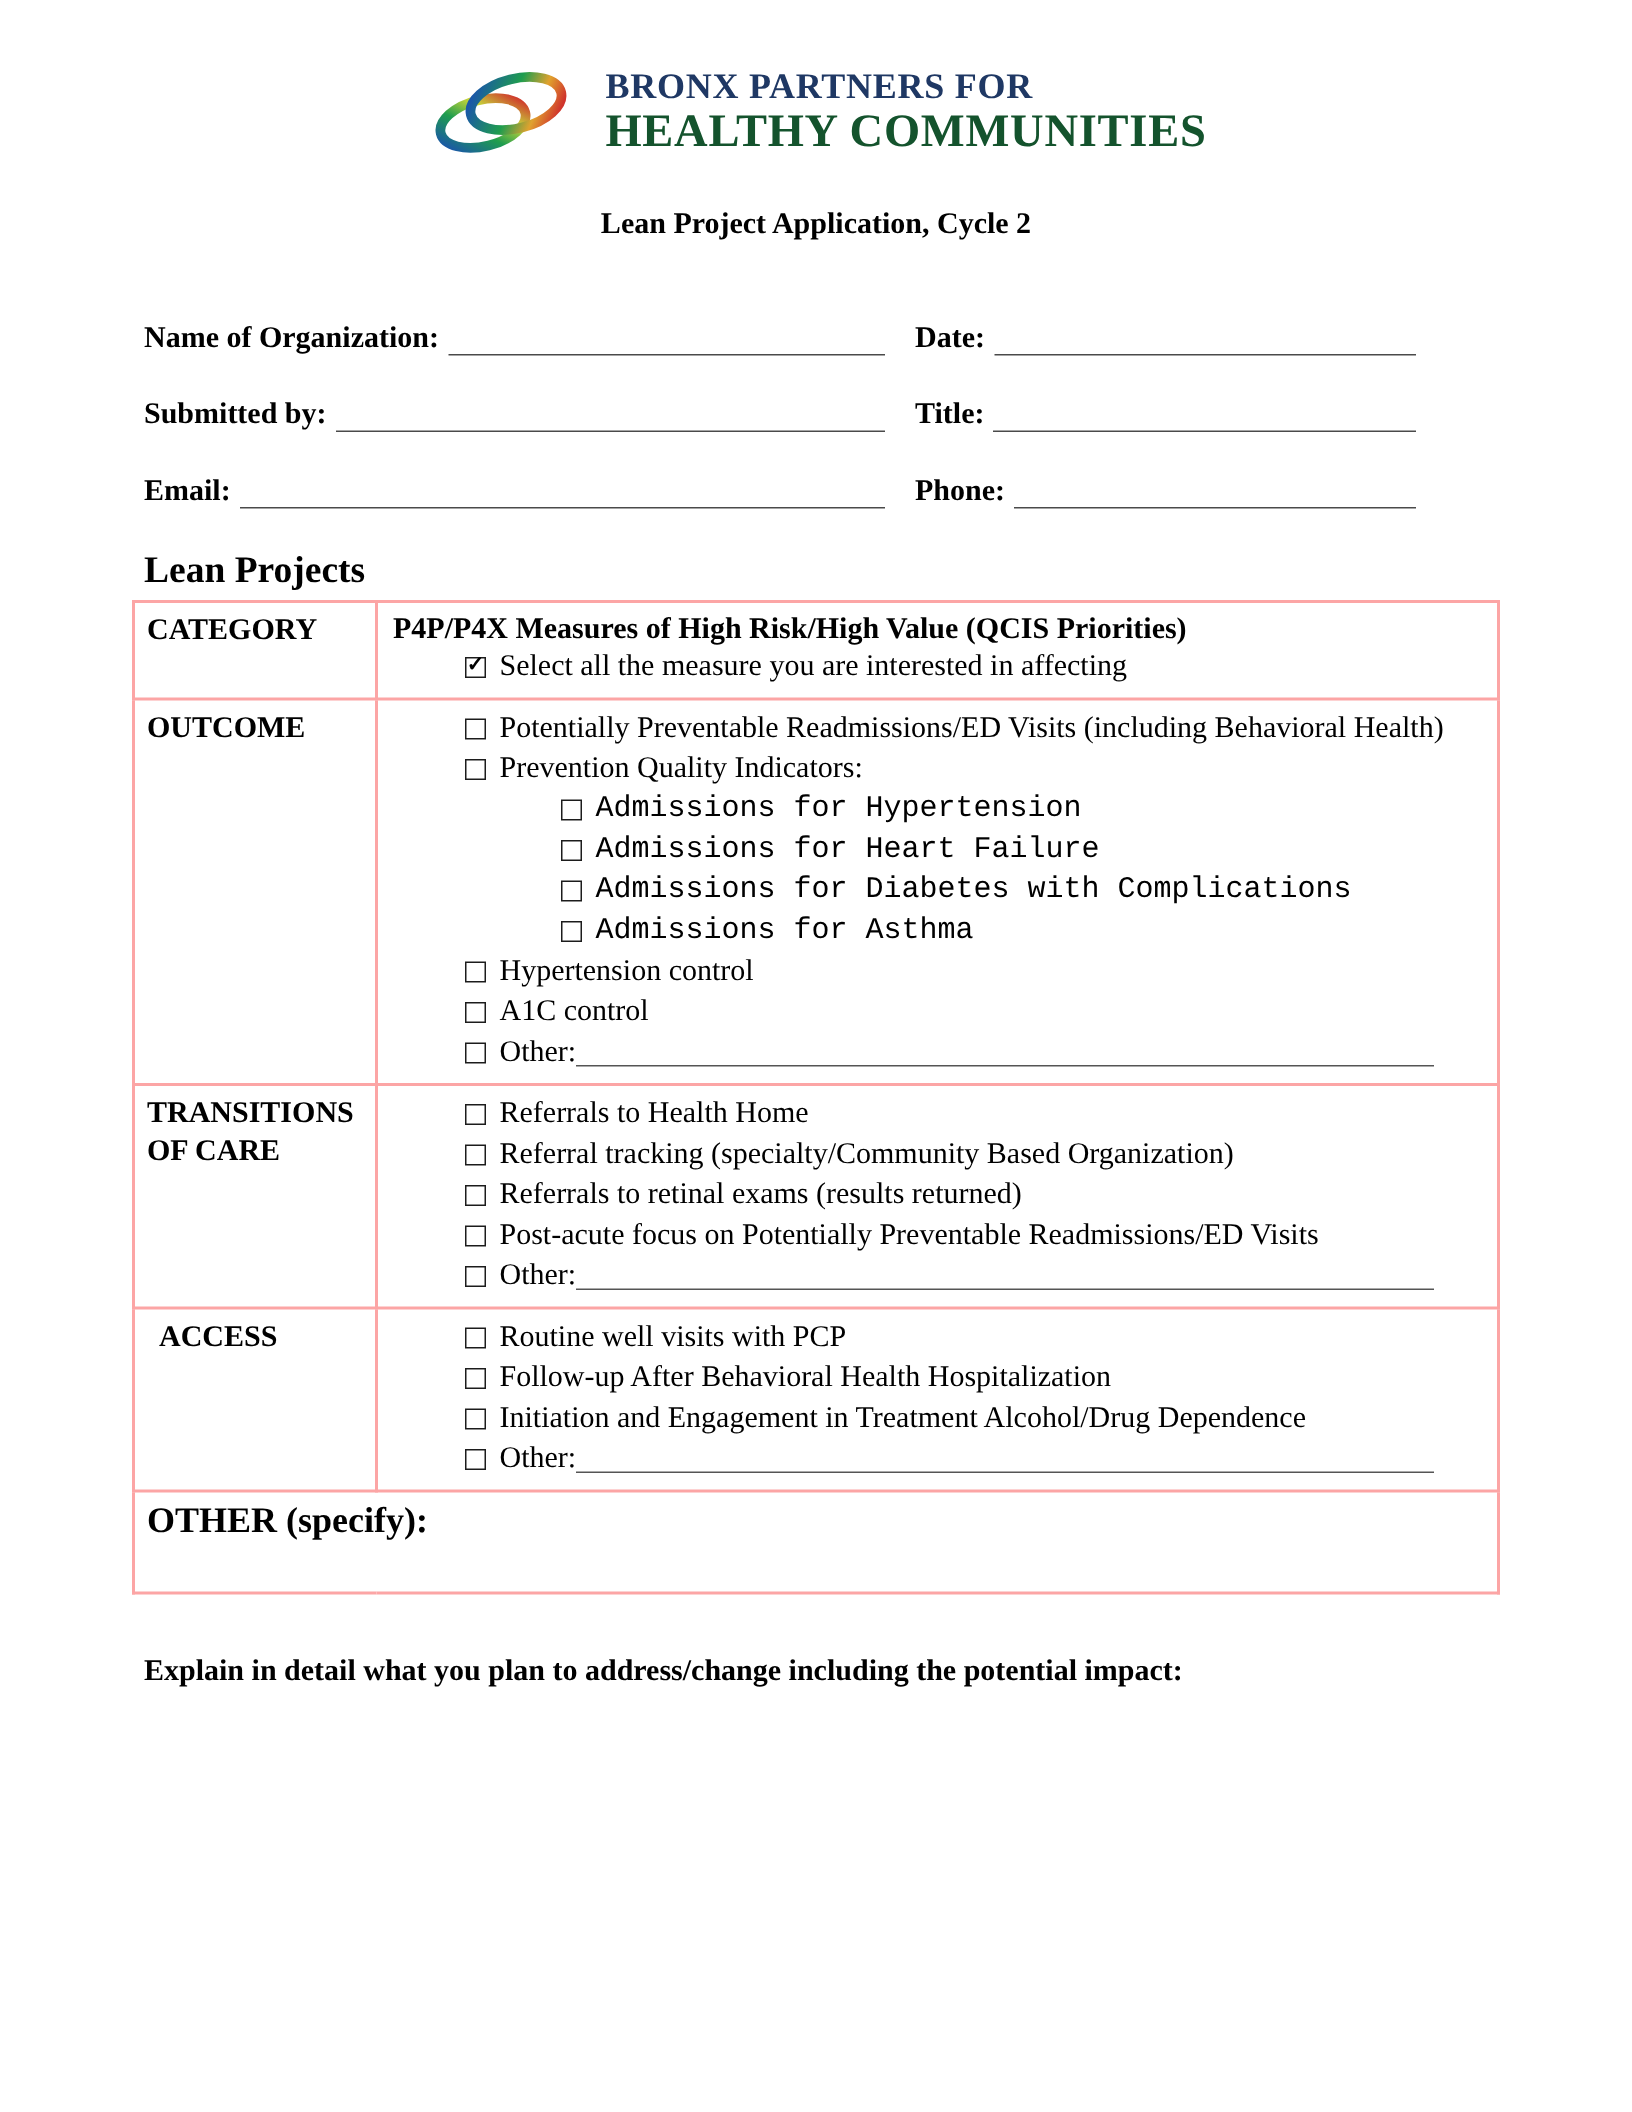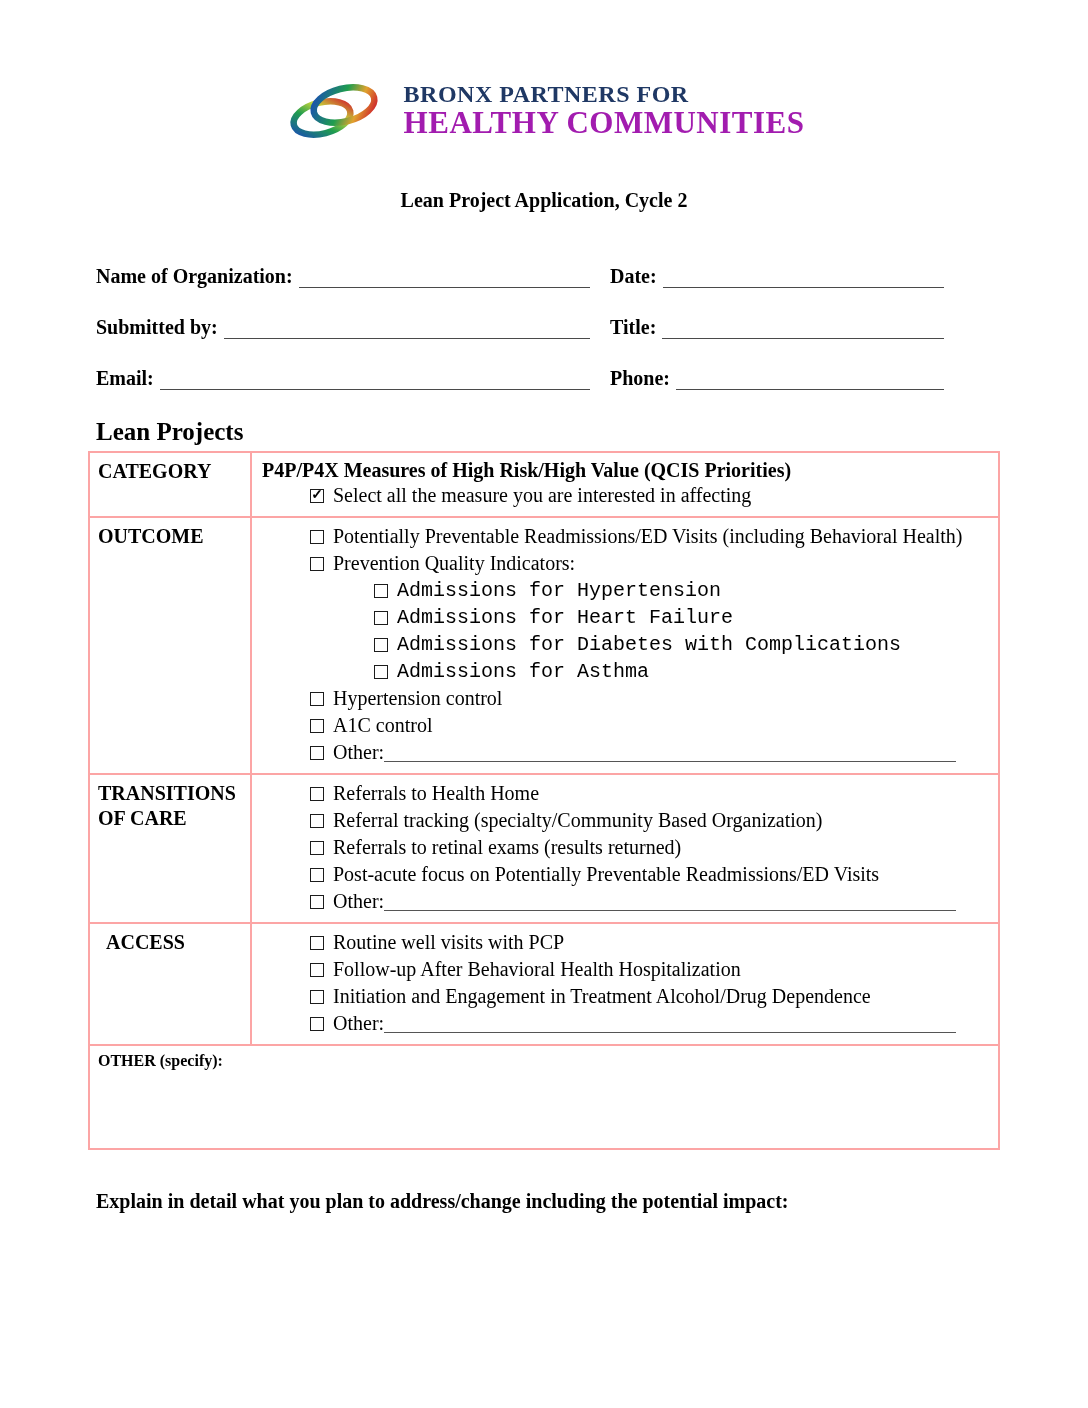--- a/index.html
+++ b/index.html
@@ -5,27 +5,27 @@
   * { margin:0; padding:0; box-sizing:border-box; }
   html,body { background:#ffffff; }
   body {
     width:1088px; height:1408px; overflow:hidden;
     font-family:"Liberation Serif","DejaVu Serif",serif;
     color:#000;
   }
   .page { position:relative; width:1088px; height:1408px; background:#fff; }
 
   
-  .logo-row { padding-top:78px; display:flex; justify-content:center; align-items:center; gap:20px; }
+  .logo-row { padding-top:42px; display:flex; justify-content:center; align-items:center; gap:20px; }
   .logo-text { display:flex; flex-direction:column; line-height:1.05; }
   .logo-line1 { font-size:24px; font-weight:600; letter-spacing:0.5px; color:#1f3864; }
-  .logo-line2 { font-size:31px; font-weight:600; letter-spacing:0.5px; color:#a21caf; }
-
-  
-  .doc-title { margin-top:45px; text-align:center; font-weight:bold; font-size:20px; }
+  .logo-line2 { font-size:31px; font-weight:600; letter-spacing:0.5px; color:#14532d; }
+
+  
+  .doc-title { margin-top:30px; text-align:center; font-weight:bold; font-size:20px; }
 
   
   .form-section { margin:52px 96px 0 96px; }
   .form-row { display:flex; align-items:flex-end; margin-bottom:27px; height:24px; }
   .form-row:last-child { margin-bottom:12px; }
   .field { display:flex; align-items:flex-end; }
   .field-left  { width:494px; }
   .field-right { margin-left:20px; width:334px; }
   .field-label { font-weight:bold; font-size:20px; white-space:nowrap; }
   .blank-line { flex:1; height:22px; border-bottom:1.6px solid #4a4a4a; margin-left:6px; }
@@ -47,21 +47,21 @@
   .item.sub-item { margin-left:64px;font-family:Liberation Mono, monospace; }
   .item-label { white-space:nowrap; }
   .cb {
     flex:0 0 auto; width:14px; height:14px; margin-right:9px;
     border:1.7px solid #1c1c1c; background:#fff;
     display:inline-flex; align-items:center; justify-content:center;
     font-size:14px; line-height:14px;
   }
   .cb.checked::after { content:"\2713"; font-weight:bold; margin-top:-2px; }
   .fill-line { flex:1; height:18px; border-bottom:1.5px solid #555; margin-right:32px; }
-  td.other-cell { padding:6px 8px 0 8px; height:104px; vertical-align:top; font-weight:bold; font-size:16px; }
+  td.other-cell { padding:6px 8px 0 8px; height:68px; vertical-align:top; font-weight:bold; font-size:24px; }
 
   
   .explain-prompt { margin:40px 96px 0 96px; font-weight:bold; font-size:20px; }
 </style>
 </head>
 <body>
 
 <div class="page">
 
   <div class="logo-row">

